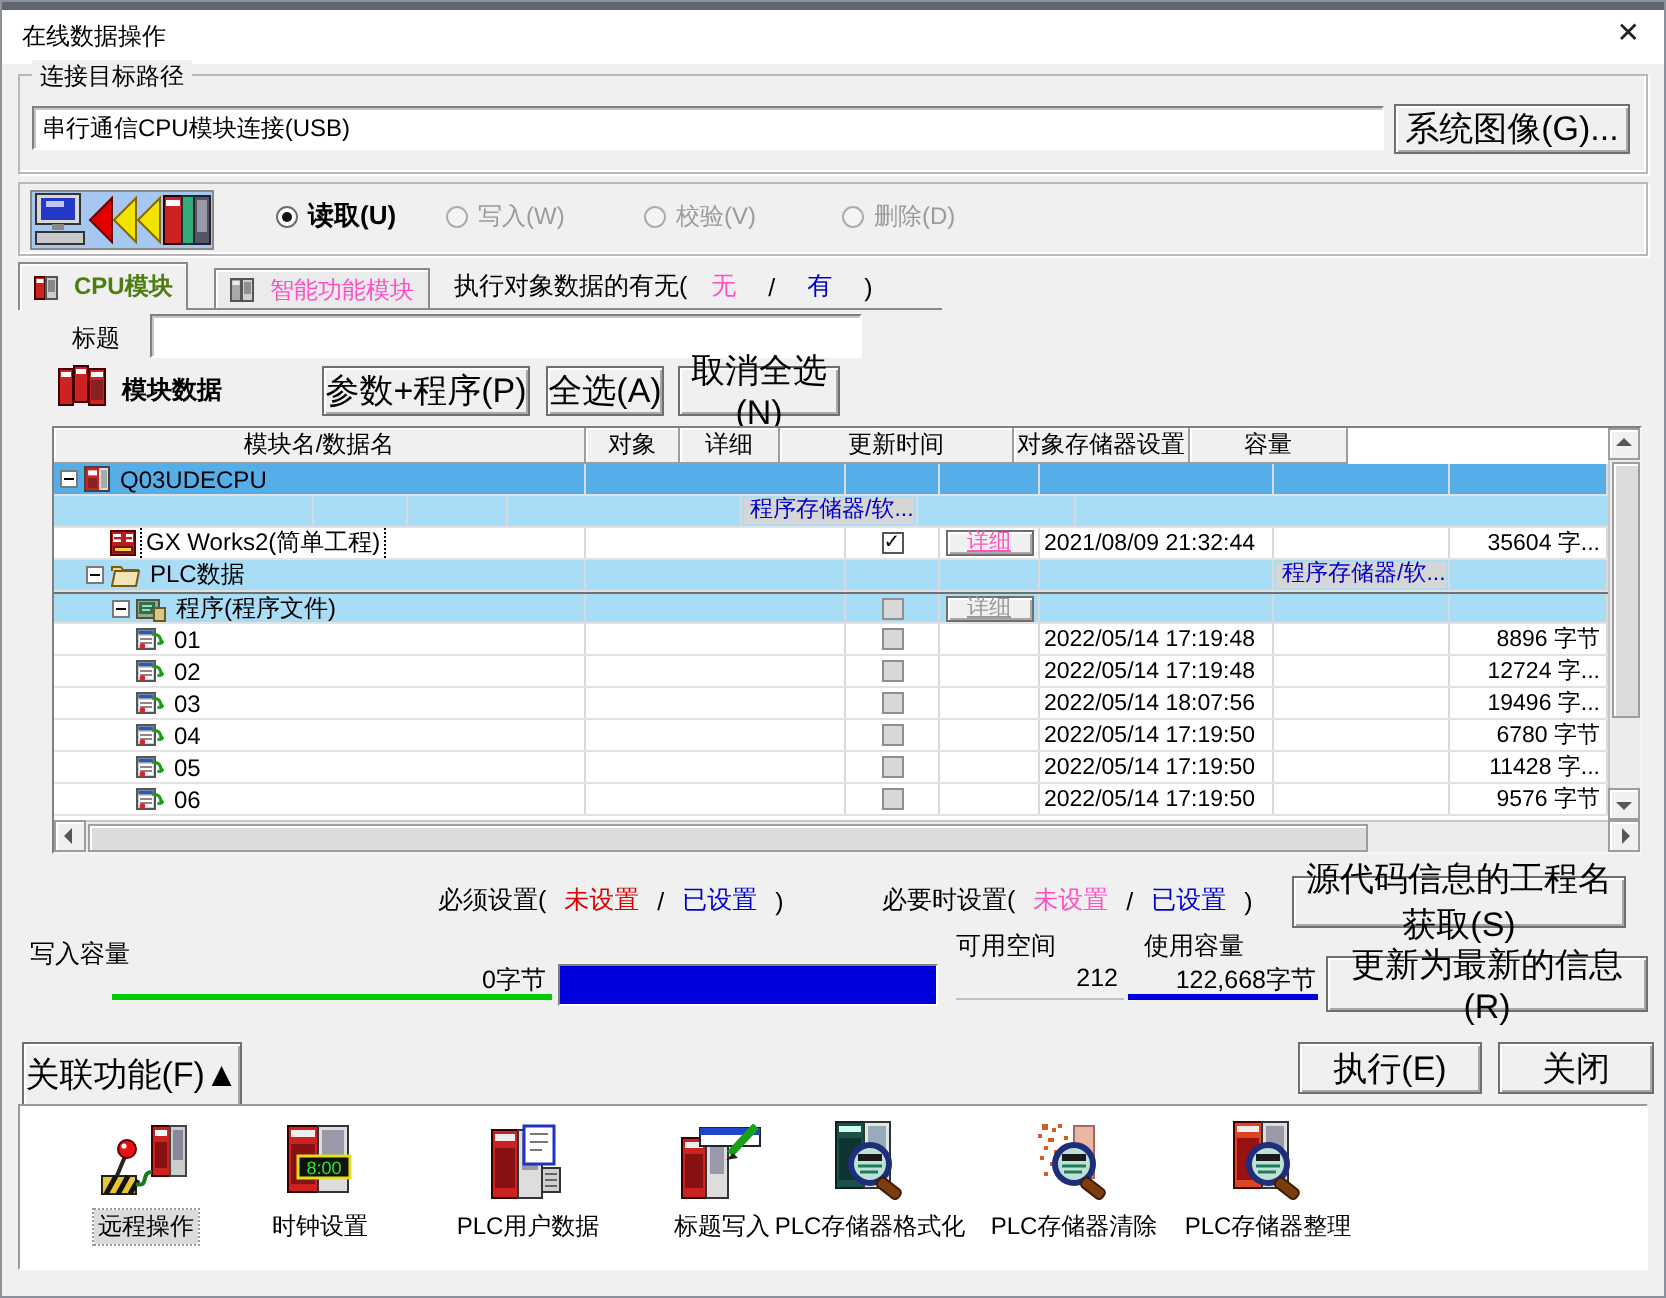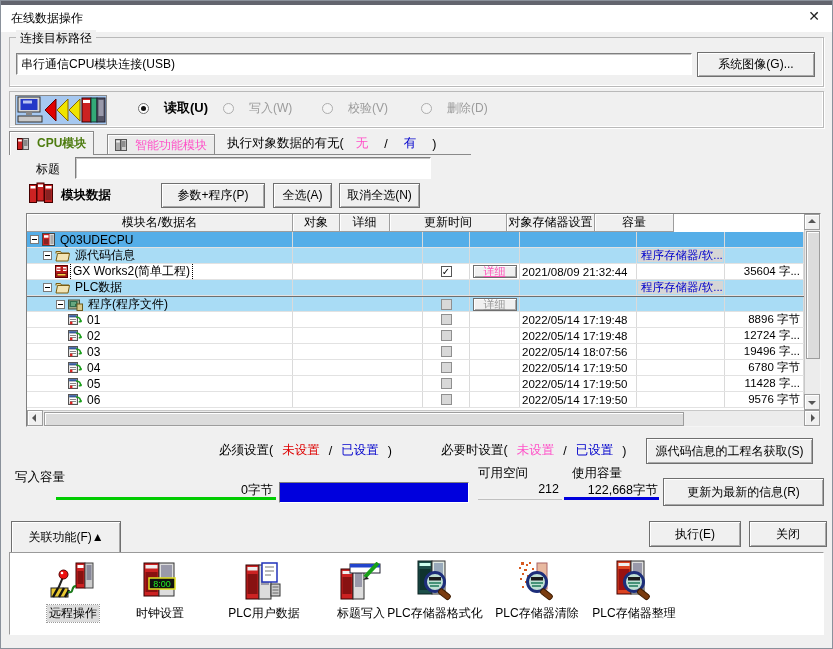--- a/index.html
+++ b/index.html
@@ -5,23 +5,23 @@
   html,body{margin:0;padding:0;background:#cfd4da;}
   *{box-sizing:border-box;font-family:"Liberation Sans",sans-serif;}
   .win{position:relative;width:833px;height:649px;background:#f0f0f0;border:1px solid #8a919b;overflow:hidden;font-size:12px;color:#000;}
   .topstrip{position:absolute;left:0;top:0;width:833px;height:4px;background:#63656e;}
   .titlebar{position:absolute;left:0;top:4px;width:833px;height:27px;background:#ffffff;display:flex;align-items:center;}
   .title{margin-left:10px;font-size:12px;}
   .close{position:absolute;right:10px;top:3px;font-size:14px;color:#222;cursor:default;padding:0 4px;}
   .grp{position:absolute;border:1px solid #b9b9b9;box-shadow:inset -1px -1px 0 #ffffff, 1px 1px 0 #ffffff;}
   .grplbl{position:absolute;left:6px;top:-8px;background:#f0f0f0;padding:0 4px;}
   .field{position:absolute;background:#fff;border:1px solid;border-color:#7f7f7f #fff #fff #7f7f7f;box-shadow:inset 1px 1px 0 #c6c6c6;display:flex;align-items:center;padding:0 4px;overflow:hidden;white-space:nowrap;}
-  .btn{position:absolute;background:#f0f0f0;border:1px solid #6f6f6f;box-shadow:inset 1px 1px 0 #ffffff, inset -1px -1px 0 #a8a8a8;display:flex;align-items:center;justify-content:center;font-size:12px;cursor:default;padding:0;}
+  .btn{position:absolute;background:#f0f0f0;border:1px solid #6f6f6f;box-shadow:inset 1px 1px 0 #ffffff, inset -1px -1px 0 #a8a8a8;display:flex;align-items:center;justify-content:center;font-size:17px;cursor:default;padding:0;}
   .ticon{position:absolute;border:1px solid #8a8a8a;line-height:0;}
-  .ritem{position:absolute;display:flex;align-items:center;gap:15px;height:14px;}
+  .ritem{position:absolute;display:flex;align-items:center;gap:5px;height:14px;}
   .rdot{width:11px;height:11px;border-radius:50%;background:#fff;border:1px solid #6e6e6e;position:relative;flex:none;}
   .rdot.sel::after{content:'';position:absolute;left:2px;top:2px;width:5px;height:5px;border-radius:50%;background:#111;}
   .rdot.dis{border-color:#adadad;background:#f4f4f4;}
   .rlbl.sel{font-weight:bold;font-size:13px;}
   .rlbl.dis{color:#9b9b9b;}
   .tab{position:absolute;display:flex;align-items:center;gap:5px;padding:0 7px;background:#f0f0f0;border:1px solid #8a8a8a;border-bottom:none;box-shadow:inset 1px 1px 0 #fff;cursor:default;}
   .tab.sel{z-index:3;font-weight:bold;color:#4d7c0f;}
   .tab.uns{color:#ff50c8;background:#ebebeb;}
   .tabline{position:absolute;height:1px;background:#8a8a8a;}
   .execrow{position:absolute;display:flex;align-items:center;font-size:12.5px;}
@@ -194,29 +194,20 @@
             <span class="rname">Q03UDECPU</span>
           </div>
           <div class="tcell" style="width: 130px;"></div>
           <div class="tcell" style="width: 47px;"></div>
           <div class="tcell" style="width: 50px;"></div>
           <div class="tcell cupd" style="width: 117px;"></div>
           <div class="tcell" style="width: 88px;"></div>
           <div class="tcell csize" style="width: 79px;"></div>
         </div>
         <div class="trow light">
-          <div class="tcell cname" style="width: 266px;">
-            <span class="indent" style="width: 13px;"></span>
-            <span class="expander"></span>
-            <span class="ricon"><svg width="15" height="13" viewBox="0 0 15 13">
-                <path d="M1 4.5 V2.5 h4.5 l1 1.5 h7.5 v1" fill="#e8d8a0" stroke="#7a5c10"></path>
-                <path d="M1 12 L2.5 4.5 h12 L13 12 z" fill="#f2e4b4" stroke="#7a5c10"></path>
-              </svg></span>
-            <span class="rname">源代码信息</span>
-          </div>
           <div class="tcell" style="width: 130px;"></div>
           <div class="tcell" style="width: 47px;"></div>
           <div class="tcell" style="width: 50px;"></div>
           <div class="tcell cupd" style="width: 117px;"></div>
           <div class="tcell" style="width: 88px;">
             <span class="mem">程序存储器/软...</span>
           </div>
           <div class="tcell csize" style="width: 79px;"></div>
         </div>
         <div class="trow white">

